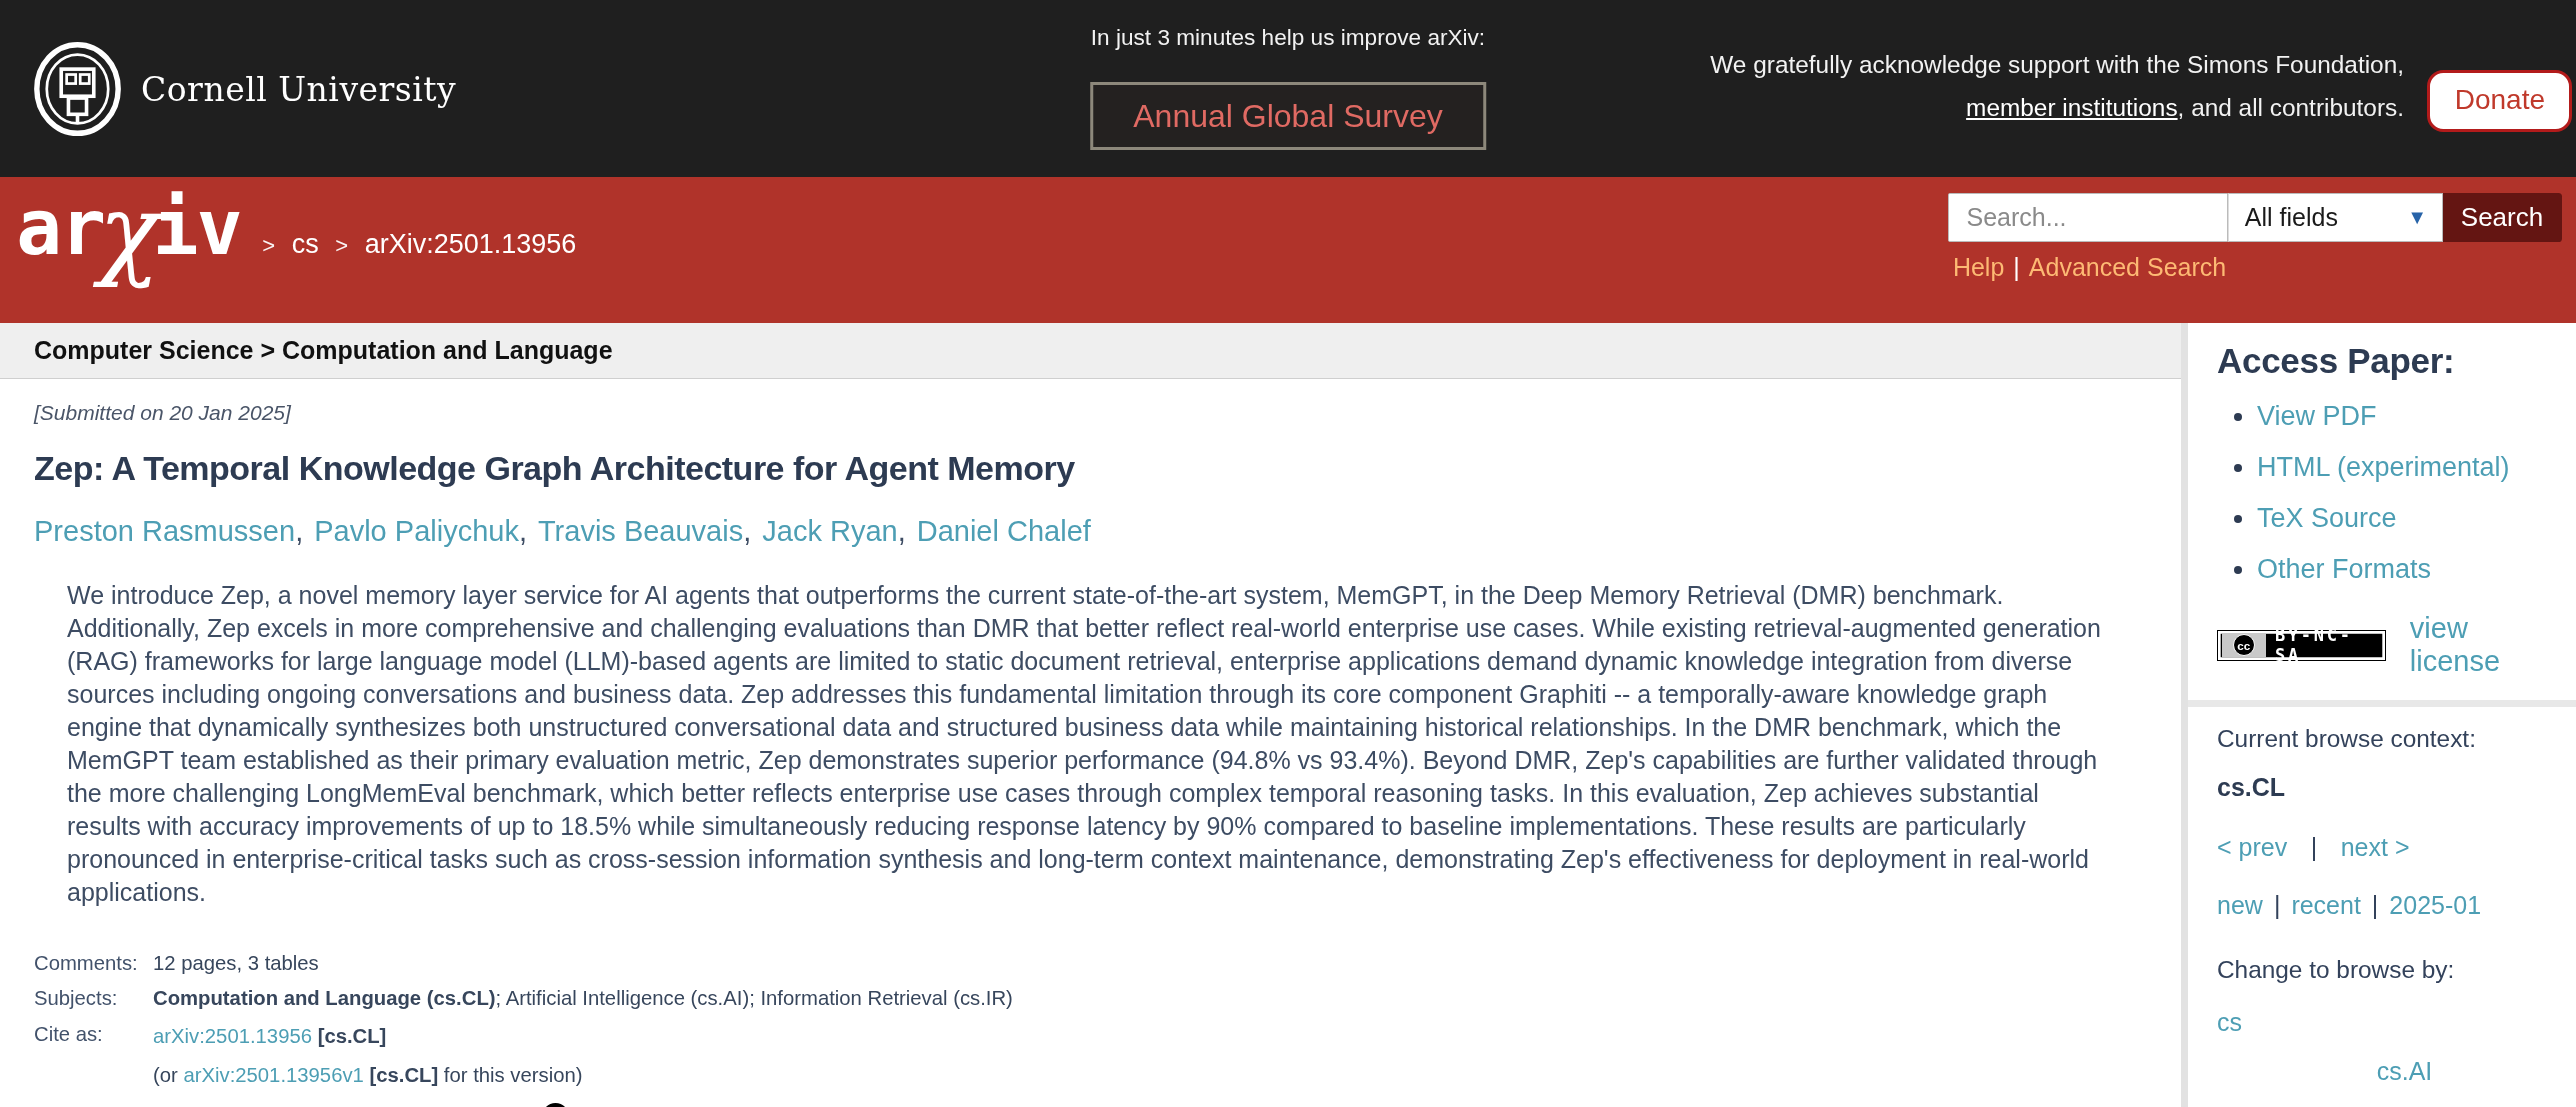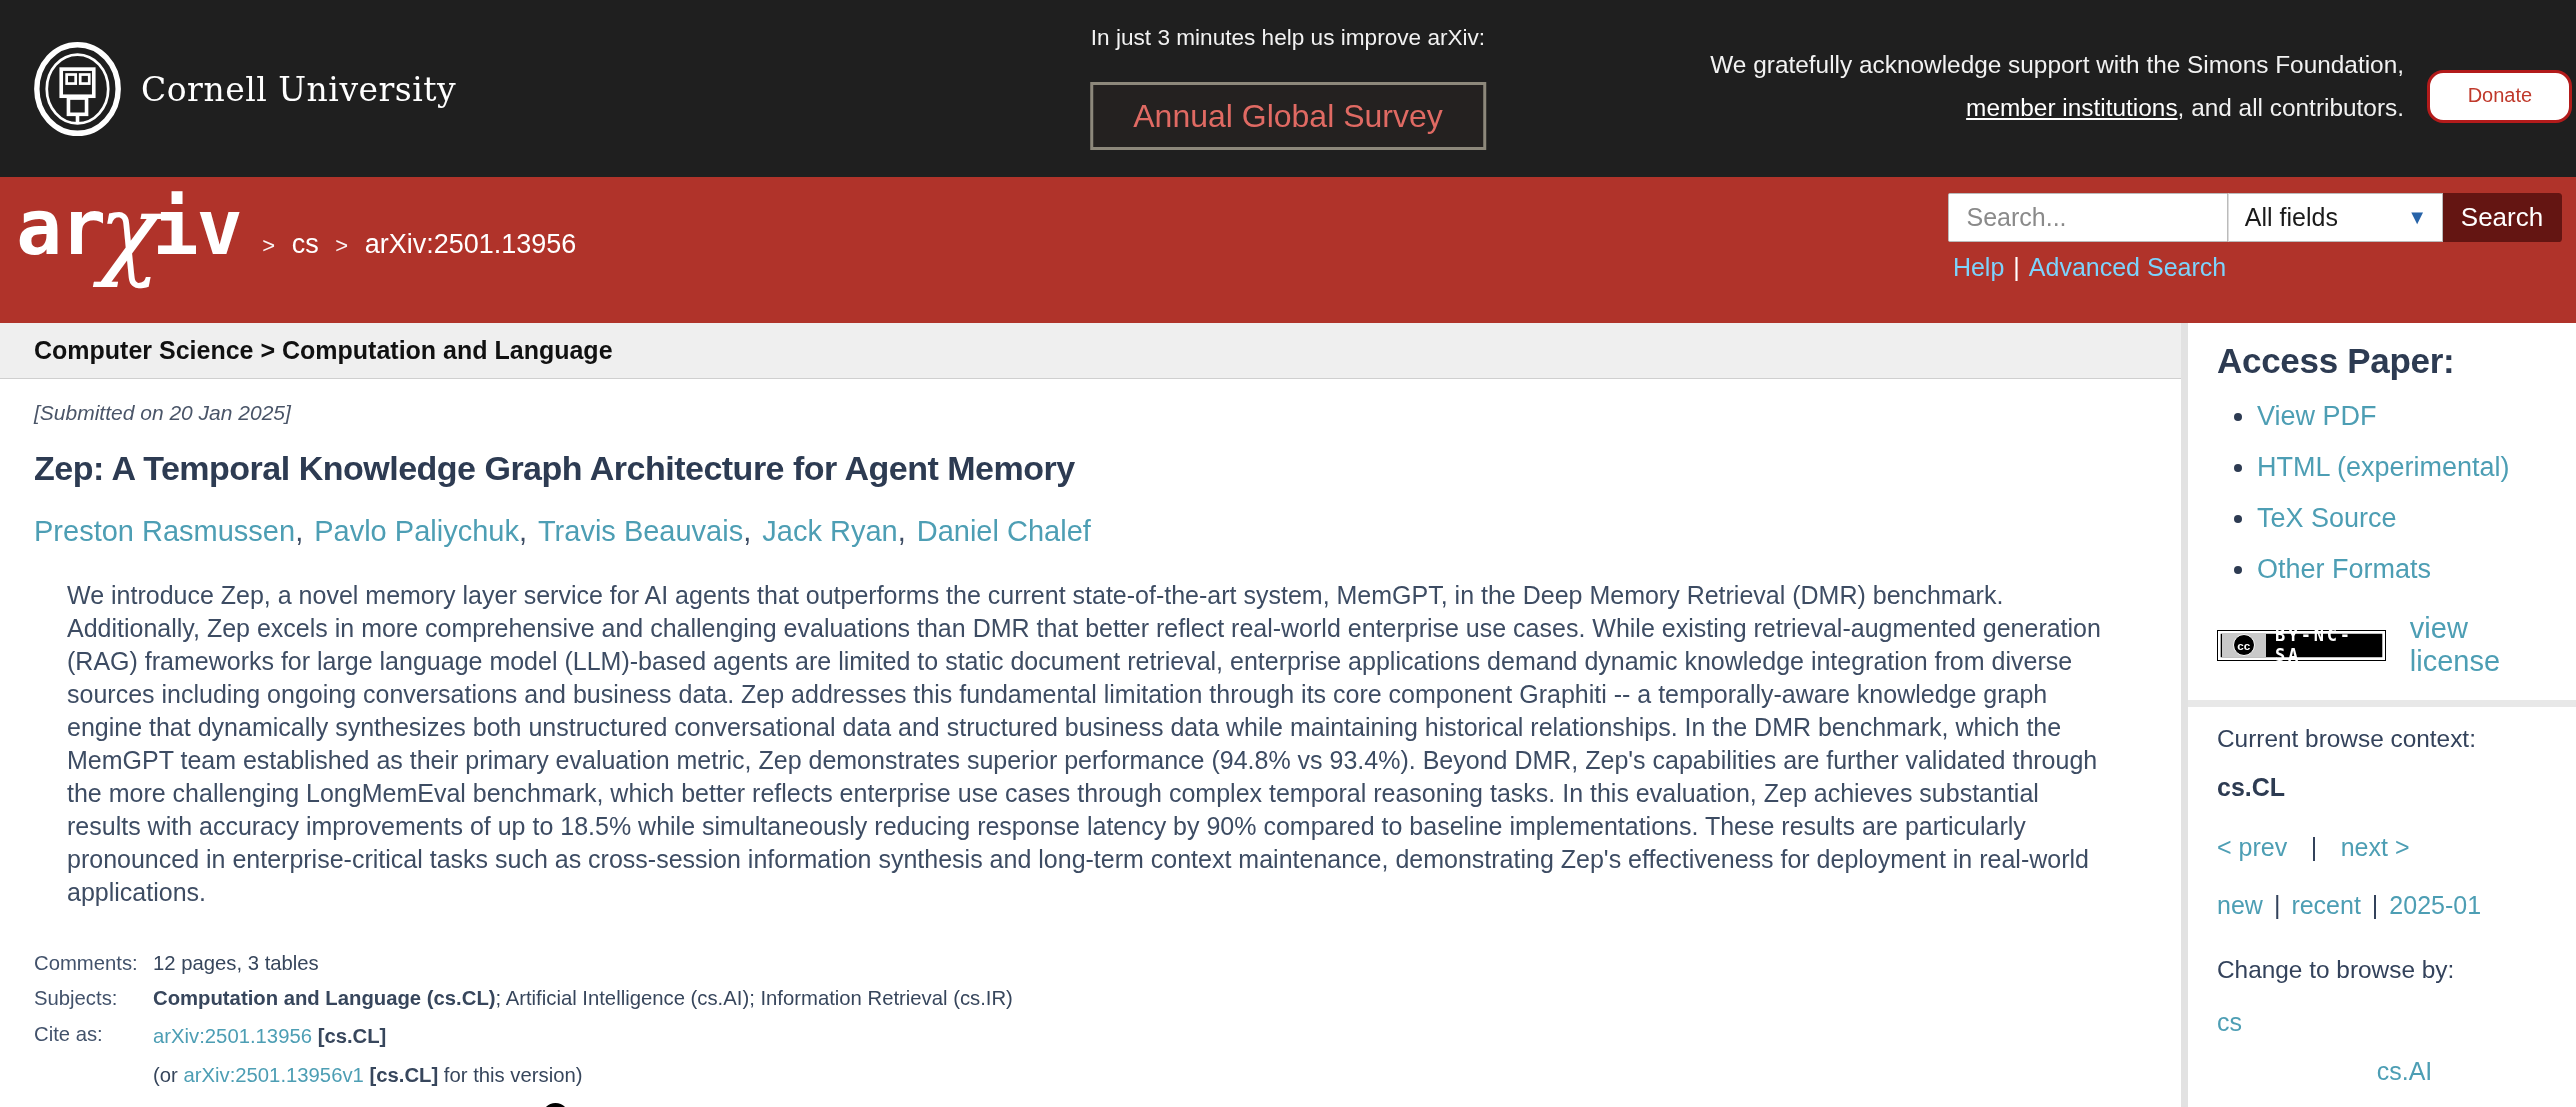--- a/index.html
+++ b/index.html
@@ -25,39 +25,39 @@
   .cornell{position:absolute;left:34px;top:42px;display:flex;align-items:center;gap:20px;cursor:pointer;}
   .cornell-seal{width:87px;height:94px;}
   .cornell-name{font-family:"DejaVu Serif","Liberation Serif",serif;font-size:33px;color:#fff;letter-spacing:0.5px;}
   .survey-block{position:absolute;left:50%;transform:translateX(-50%);top:25px;text-align:center;}
   .survey-prompt{font-size:22.6px;color:#f2f2f2;}
   .survey-button{display:inline-block;margin-top:31px;padding:12.6px 40px;font-size:32px;
     color:var(--survey-button-text);background:#242120;border:3.6px solid #8d887b;border-radius:0;cursor:pointer;}
   .support-block{position:absolute;right:172px;top:43px;text-align:right;font-size:24.4px;line-height:43px;color:#f2f2f2;}
   .support-link{color:#fff;text-decoration:underline;cursor:pointer;}
   .donate-button{position:absolute;right:3.6px;top:70px;width:145px;padding:11px 0 12.6px 0;text-align:center;
-    background:#fff;border:3.6px solid var(--donate-red);border-radius:16.3px;color:#c0392b;font-size:20px;cursor:pointer;}
+    background:#fff;border:3.6px solid var(--donate-red);border-radius:16.3px;color:#c0392b;font-size:28px;cursor:pointer;}
 
   
   .red-banner{position:relative;height:146px;background:var(--arxiv-red);color:#fff;}
   .logo-breadcrumb{position:absolute;left:16.3px;top:12.6px;display:flex;align-items:flex-end;}
   .arxiv-logo{font-family:"DejaVu Sans Mono","Liberation Mono",monospace;font-weight:bold;font-size:76px;line-height:76px;color:#fff;letter-spacing:-1.8px;cursor:pointer;}
   .arxiv-logo .chi{display:inline-block;font-family:"DejaVu Serif",serif;font-style:italic;font-weight:normal;font-size:101px;line-height:76px;vertical-align:-12.6px;margin:0 -5.4px;}
   .breadcrumb{margin-left:12.6px;margin-bottom:9px;font-size:27px;color:#fff;}
   .breadcrumb .sep{font-size:22px;opacity:.95;margin:0 9px;}
   .breadcrumb a{color:#fff;text-decoration:none;cursor:pointer;}
   .search-area{position:absolute;right:14.5px;top:16.3px;width:614px;}
   .search-row{display:flex;align-items:stretch;height:49px;}
   .search-input{flex:1;min-width:0;border:0.9px solid #bbb;border-radius:1.8px 0 0 1.8px;padding:0 18px;font-size:25px;color:#333;outline:none;font-family:"Liberation Sans",sans-serif;}
   .search-input::placeholder{color:#8a8a8a;}
   .field-select{width:215px;background:#fff;border:0.9px solid #bbb;border-left:1.8px solid #ddd;display:flex;align-items:center;justify-content:space-between;padding:0 14.5px 0 16.3px;font-size:25px;color:#1a1a1a;cursor:pointer;}
   .chevron{color:var(--select-chevron-blue);font-size:20px;}
   .search-button{width:119px;background:var(--search-button-bg);color:#fff;border:none;border-radius:0 3.6px 3.6px 0;font-size:26px;cursor:pointer;font-family:"Liberation Sans",sans-serif;}
   .help-row{margin-top:11px;margin-left:5.4px;font-size:25px;color:#fff;}
-  .help-row a{color:#7dd3fc;text-decoration:none;cursor:pointer;}
+  .help-row a{color:#fdba74;text-decoration:none;cursor:pointer;}
   .help-row .pipe{margin:0 9px;}
 
   
   .content-row{display:flex;height:992px;}
   .main{width:2181px;background:#fff;}
   .subject-bar{height:56px;background:var(--subject-bar-bg);border-bottom:1.8px solid #cfcfcf;display:flex;align-items:center;padding-left:34px;}
   .subject-bar-text{font-size:25px;font-weight:bold;color:#111;}
   .paper{padding:22px 0 0 34px;}
   .submitted{font-size:21px;font-style:italic;color:#4a5568;}
   .paper-title{margin-top:23.5px;font-size:34px;font-weight:bold;color:var(--heading-navy);letter-spacing:-0.5px;}

